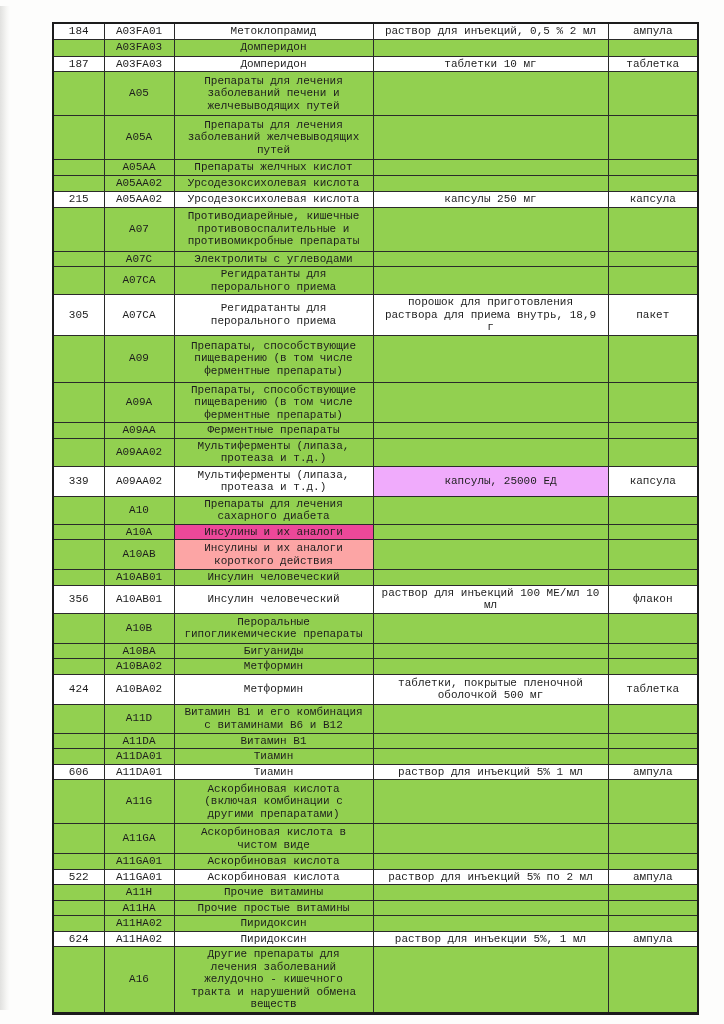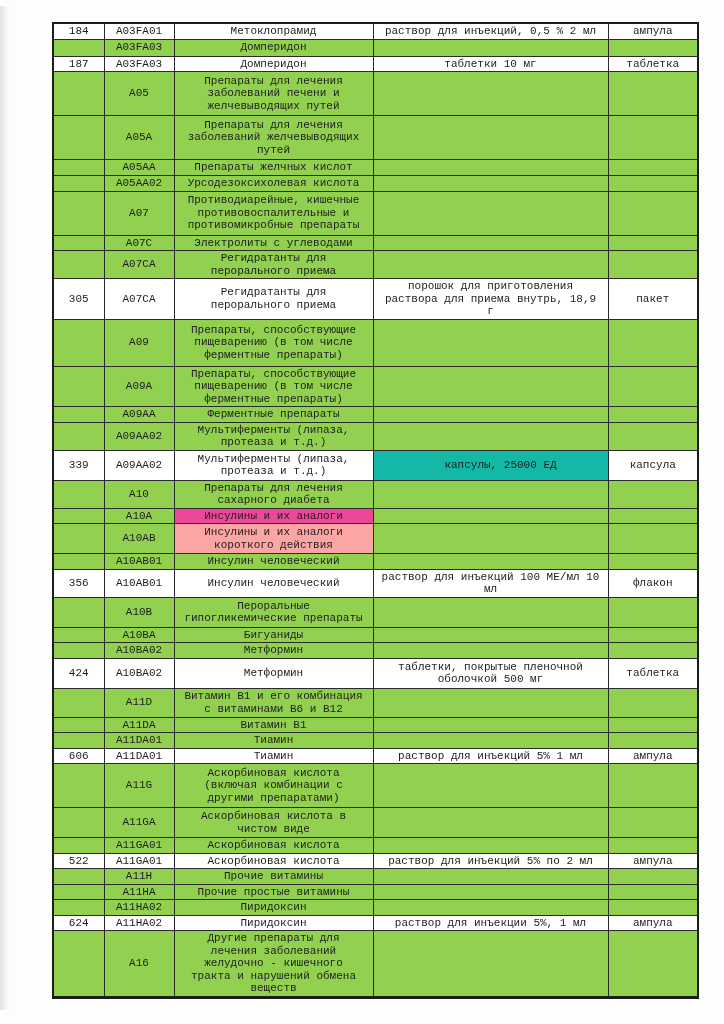--- a/index.html
+++ b/index.html
@@ -102,20 +102,27 @@
           <td class="c-form" style="background: rgb(146, 208, 80); color: rgb(29, 29, 29);"></td>
           <td class="c-unit" style="background: rgb(146, 208, 80); color: rgb(29, 29, 29);"></td>
         </tr>
         <tr style="height: 14px;">
           <td class="c-num" style="background: rgb(146, 208, 80); color: rgb(29, 29, 29);"></td>
           <td class="c-code" style="background: rgb(146, 208, 80); color: rgb(29, 29, 29);">A05AA02</td>
           <td class="c-name" style="background: rgb(146, 208, 80); color: rgb(29, 29, 29);">Урсодезоксихолевая кислота</td>
           <td class="c-form" style="background: rgb(146, 208, 80); color: rgb(29, 29, 29);"></td>
           <td class="c-unit" style="background: rgb(146, 208, 80); color: rgb(29, 29, 29);"></td>
         </tr>
+        <tr style="height: 16px;">
+          <td class="c-num" style="background: rgb(255, 255, 255); color: rgb(29, 29, 29);">215</td>
+          <td class="c-code" style="background: rgb(255, 255, 255); color: rgb(29, 29, 29);">A05AA02</td>
+          <td class="c-name" style="background: rgb(255, 255, 255); color: rgb(29, 29, 29);">Урсодезоксихолевая кислота</td>
+          <td class="c-form" style="background: rgb(255, 255, 255); color: rgb(29, 29, 29);">капсулы 250 мг</td>
+          <td class="c-unit" style="background: rgb(255, 255, 255); color: rgb(29, 29, 29);">капсула</td>
+        </tr>
         <tr style="height: 44px;">
           <td class="c-num" style="background: rgb(146, 208, 80); color: rgb(29, 29, 29);"></td>
           <td class="c-code" style="background: rgb(146, 208, 80); color: rgb(29, 29, 29);">A07</td>
           <td class="c-name" style="background: rgb(146, 208, 80); color: rgb(29, 29, 29);">Противодиарейные, кишечные противовоспалительные и противомикробные препараты</td>
           <td class="c-form" style="background: rgb(146, 208, 80); color: rgb(29, 29, 29);"></td>
           <td class="c-unit" style="background: rgb(146, 208, 80); color: rgb(29, 29, 29);"></td>
         </tr>
         <tr style="height: 15px;">
           <td class="c-num" style="background: rgb(146, 208, 80); color: rgb(29, 29, 29);"></td>
           <td class="c-code" style="background: rgb(146, 208, 80); color: rgb(29, 29, 29);">A07C</td>
@@ -162,21 +169,21 @@
           <td class="c-num" style="background: rgb(146, 208, 80); color: rgb(29, 29, 29);"></td>
           <td class="c-code" style="background: rgb(146, 208, 80); color: rgb(29, 29, 29);">A09AA02</td>
           <td class="c-name" style="background: rgb(146, 208, 80); color: rgb(29, 29, 29);">Мультиферменты (липаза, протеаза и т.д.)</td>
           <td class="c-form" style="background: rgb(146, 208, 80); color: rgb(29, 29, 29);"></td>
           <td class="c-unit" style="background: rgb(146, 208, 80); color: rgb(29, 29, 29);"></td>
         </tr>
         <tr style="height: 30px;">
           <td class="c-num" style="background: rgb(255, 255, 255); color: rgb(29, 29, 29);">339</td>
           <td class="c-code" style="background: rgb(255, 255, 255); color: rgb(29, 29, 29);">A09AA02</td>
           <td class="c-name" style="background: rgb(255, 255, 255); color: rgb(29, 29, 29);">Мультиферменты (липаза, протеаза и т.д.)</td>
-          <td class="c-form" style="background: #14b8a6; color: rgb(29, 29, 29); padding-left: 25px;">капсулы, 25000 ЕД</td>
+          <td class="c-form" style="background: #f0abfc; color: rgb(29, 29, 29); padding-left: 25px;">капсулы, 25000 ЕД</td>
           <td class="c-unit" style="background: rgb(255, 255, 255); color: rgb(29, 29, 29);">капсула</td>
         </tr>
         <tr style="height: 28px;">
           <td class="c-num" style="background: rgb(146, 208, 80); color: rgb(29, 29, 29);"></td>
           <td class="c-code" style="background: rgb(146, 208, 80); color: rgb(29, 29, 29);">A10</td>
           <td class="c-name" style="background: rgb(146, 208, 80); color: rgb(29, 29, 29);">Препараты для лечения сахарного диабета</td>
           <td class="c-form" style="background: rgb(146, 208, 80); color: rgb(29, 29, 29);"></td>
           <td class="c-unit" style="background: rgb(146, 208, 80); color: rgb(29, 29, 29);"></td>
         </tr>
         <tr style="height: 15px;">

